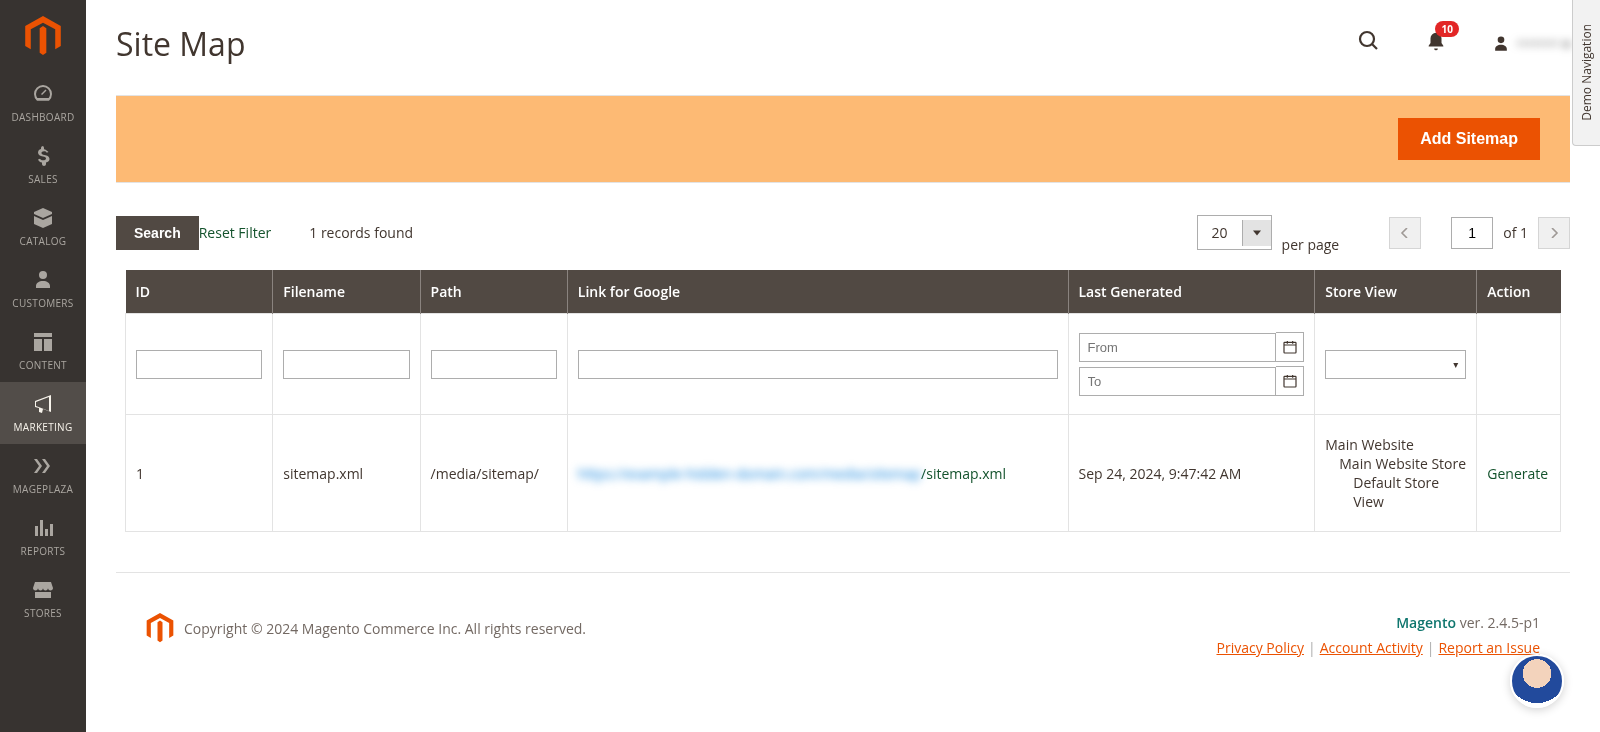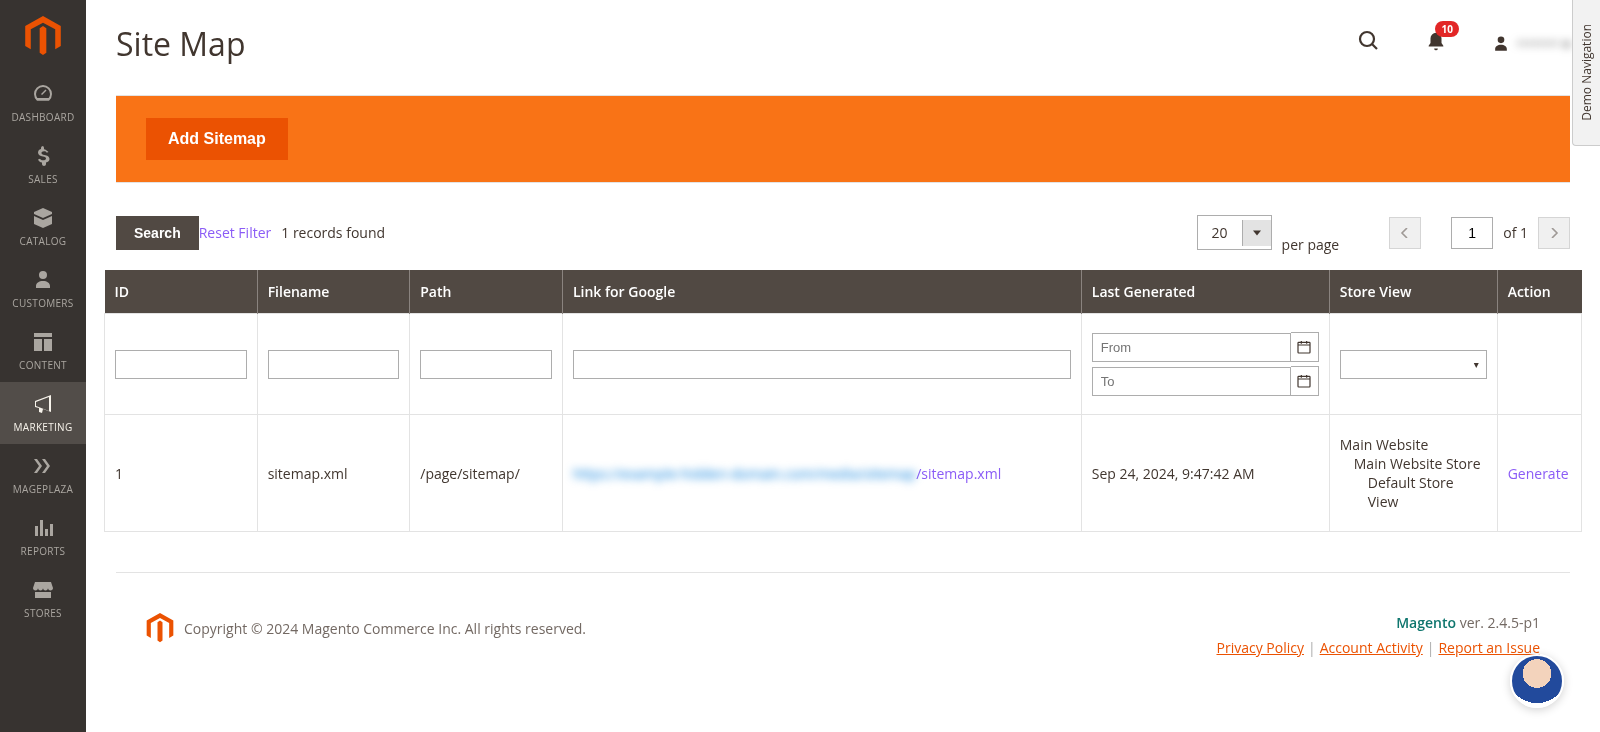--- a/index.html
+++ b/index.html
@@ -60,26 +60,26 @@
   font-weight: 700;
   border-radius: 10px;
   padding: 1px 6px;
 }
 .admin-user { display: flex; align-items: center; gap: 6px; font-size: 14px; cursor: pointer; }
 .admin-name { filter: blur(4px); color: #555; }
 .admin-name::after { content: "▾"; margin-left: 4px; filter: none; }
 
 
 .action-bar {
-  background: #f97316;
+  background: #fdba74;
   border-top: 1px solid #e3e3e3;
   border-bottom: 1px solid #e3e3e3;
   padding: 22px 30px;
   display: flex;
-  justify-content: flex-start;
+  justify-content: flex-end;
   margin: 0 30px;
 }
 .btn-primary {
   background: #eb5202;
   color: #fff;
   border: none;
   padding: 12px 22px;
   font-size: 16px;
   font-weight: 600;
   cursor: pointer;
@@ -95,22 +95,22 @@
 .tb-left { display: flex; align-items: center; }
 .btn-search {
   background: #514943;
   color: #fff;
   border: none;
   padding: 9px 18px;
   font-size: 14px;
   font-weight: 600;
   cursor: pointer;
 }
-.link { color: #8b5cf6; cursor: pointer; }
-.records-found { color: #41362f; margin-left: 10px; }
+.link { color: #14532d; cursor: pointer; }
+.records-found { color: #41362f; margin-left: 38px; }
 .tb-right { display: flex; align-items: center; gap: 10px; }
 .per-page-wrap { display: flex; align-items: center; border: 1px solid #adadad; }
 .per-page-val { padding: 7px 14px; background: #fff; }
 .per-page-btn {
   background: #e3e3e3;
   border: none;
   border-left: 1px solid #adadad;
   padding: 9px 10px;
   cursor: pointer;
   display: flex;
@@ -130,21 +130,21 @@
 .page-input {
   width: 42px; height: 32px;
   border: 1px solid #adadad;
   text-align: center;
   font-size: 14px;
   margin-left: 20px;
 }
 .page-of { margin: 0 0; }
 
 
-.grid-wrap { padding: 0 18px; }
+.grid-wrap { padding: 0 39px; }
 table.grid { width: 100%; border-collapse: collapse; }
 .grid thead th {
   background: #514943;
   color: #fff;
   font-weight: 600;
   text-align: left;
   padding: 12px 10px;
   border-right: 1px solid #8a837f;
   font-size: 14px;
 }
@@ -436,21 +436,21 @@
             <td>
               <div class="select-wrap">
                 <select class="filter-select"><option></option></select>
               </div>
             </td>
             <td></td>
           </tr>
           <tr class="data-row">
             <td>1</td>
             <td>sitemap.xml</td>
-            <td>/page/sitemap/</td>
+            <td>/media/sitemap/</td>
             <td>
               <span class="link-blur">https://example-hidden-domain.com/media/sitemap</span><span class="link">/sitemap.xml</span>
             </td>
             <td>Sep 24, 2024, 9:47:42 AM</td>
             <td>
               <div>Main Website</div>
               <div class="store-indent-1">Main Website Store</div>
               <div class="store-indent-2">Default Store View</div>
             </td>
             <td><span class="link">Generate</span></td>

